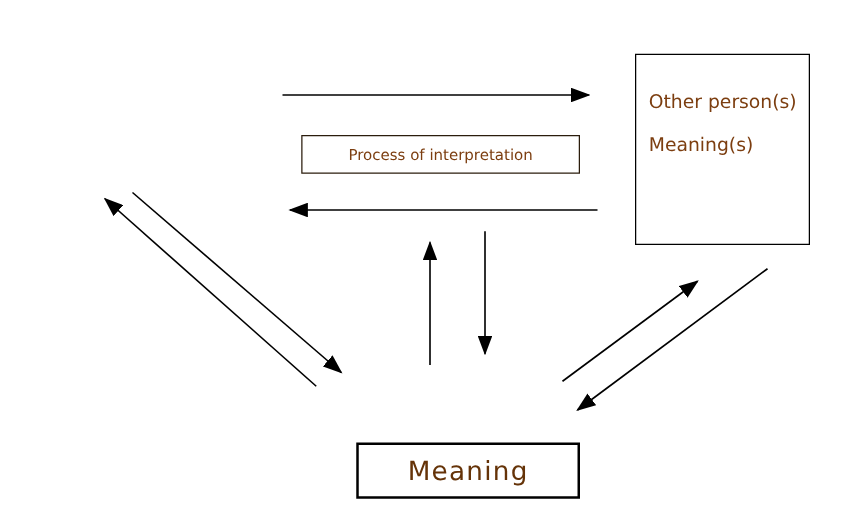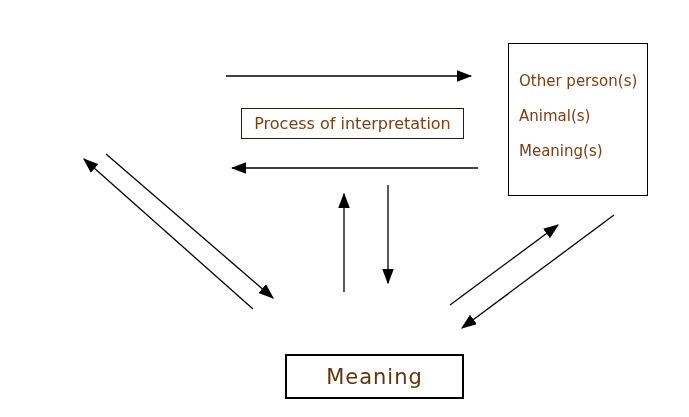--- a/index.html
+++ b/index.html
@@ -62,21 +62,21 @@
     top: 108px;
     width: 223px;
     height: 31px;
     border: 1px solid var(--process-border, #2b1c0c);
     display: flex;
     align-items: center;
     justify-content: center;
   }
   .box-process .label {
     color: var(--body-text, #7c3e10);
-    font-size: 16px;
+    font-size: 12px;
     white-space: nowrap;
   }
   .box-meaning {
     left: 285px;
     top: 354px;
     width: 179px;
     height: 45px;
     border: 2px solid var(--border-color, #000);
     display: flex;
     align-items: center;
@@ -115,21 +115,20 @@
     <line class="arrow-line" x1="614" y1="215" x2="462" y2="328" marker-end="url(#ah)"></line>
   </svg>
 
 
   <div class="box box-process">
     <span class="label">Process of interpretation</span>
   </div>
 
   <div class="box box-others">
     <div class="others-line">Other person(s)</div>
-    <div class="others-line">Animal(s)</div>
     <div class="others-line">Meaning(s)</div>
   </div>
 
   <div class="box box-meaning">
     <span class="label">Meaning</span>
   </div>
 
 </div>
 
 </body></html>

